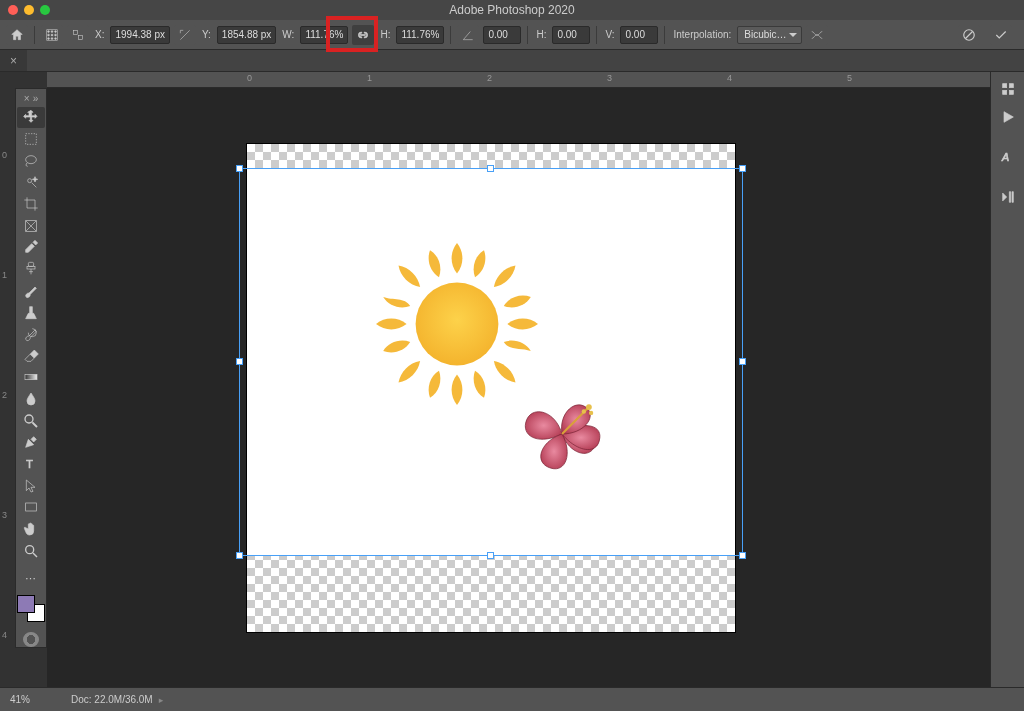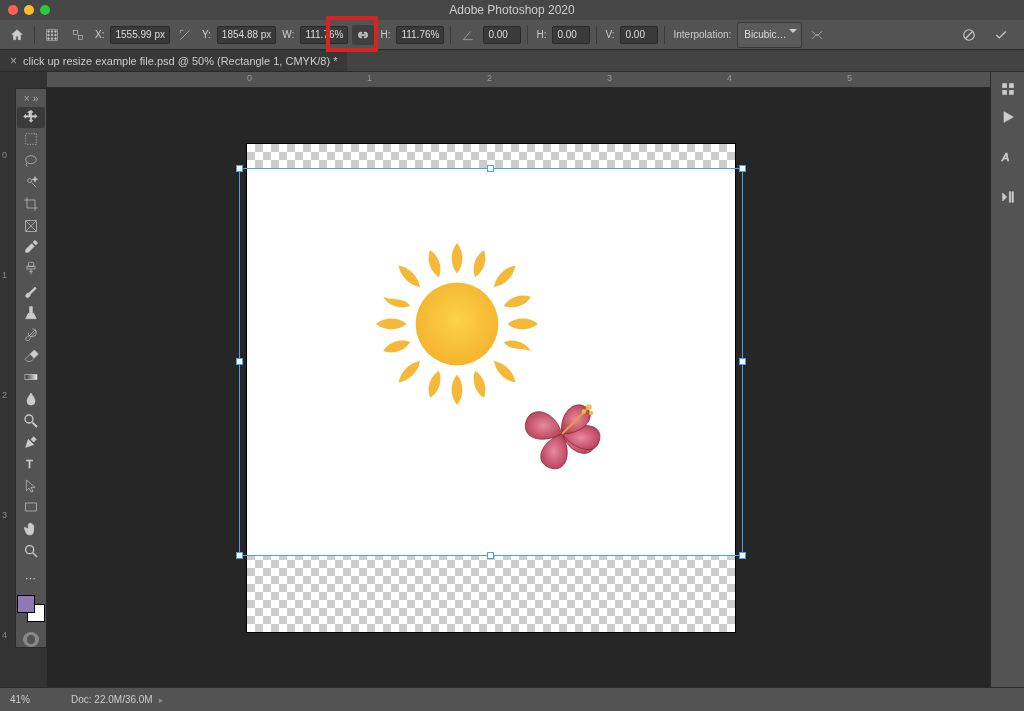--- a/index.html
+++ b/index.html
@@ -9,21 +9,21 @@
   .traffic { display: flex; gap: 6px; padding-left: 8px; }
   .dot { width: 10px; height: 10px; border-radius: 50%; }
   .dot.red { background: #ff5f57; } .dot.yellow { background: #febc2e; } .dot.green { background: #28c840; }
   .titlebar .title { position: absolute; left: 50%; transform: translateX(-50%); color: #ccc; font-size: 12px; }
   
   .optionsbar { height: 30px; background: #535353; display: flex; align-items: center; padding: 0 6px; gap: 4px; font-size: 10px; color: #ddd; border-bottom: 1px solid #2a2a2a; position: relative; }
   .ob-btn { width: 22px; height: 20px; background: #535353; display:flex; align-items:center; justify-content:center; border-radius:2px; }
   .ob-sep { width:1px; height:18px; background:#3b3b3b; margin:0 2px; }
   .ob-label { color:#ccc; padding:0 2px; }
   .ob-field { height:18px; background:#3a3a3a; border:1px solid #2a2a2a; color:#ddd; padding:0 4px; display:flex; align-items:center; min-width:50px; border-radius:2px; }
-  .ob-select { height:26px; background:#5a5a5a; border:1px solid #3a3a3a; color:#ddd; padding:0 14px 0 6px; display:flex; align-items:center; border-radius:2px; position:relative; }
+  .ob-select { height:18px; background:#5a5a5a; border:1px solid #3a3a3a; color:#ddd; padding:0 14px 0 6px; display:flex; align-items:center; border-radius:2px; position:relative; }
   .ob-select::after { content:""; position:absolute; right:4px; top:6px; border:4px solid transparent; border-top-color:#ccc; }
   .ob-right { margin-left:auto; display:flex; gap:10px; align-items:center; padding-right:6px;}
   .highlight-box { position:absolute; border:4px solid #d92222; pointer-events:none; }
   
   .ico { width:14px; height:14px; fill:#ccc; stroke:#ccc; }
   
   .doctabs { height: 22px; background: #434343; display:flex; align-items:center; border-bottom:1px solid #2a2a2a;}
   .doctab { height:100%; display:flex; align-items:center; gap:6px; padding:0 10px; background:#383838; color:#ccc; }
   .doctab .close { font-size:12px; color:#aaa; }
   
@@ -103,21 +103,21 @@
       </svg>
   </div>
   <div class="ob-btn">
     <svg class="ico" viewBox="0 0 24 24">
         <rect x="4" y="4" width="7" height="7" fill="none" stroke="#ccc"></rect>
         <rect x="13" y="13" width="7" height="7" fill="none" stroke="#ccc"></rect>
       </svg>
   </div>
   <span class="ob-label">X:</span>
   <div class="ob-field" style="min-width:58px">
-      <span>1555.99 px</span>
+      <span>1994.38 px</span>
     </div>
   <div class="ob-btn">
     <svg class="ico" viewBox="0 0 24 24">
         <path d="M4 20 L20 4" stroke="#ccc" fill="none"></path>
         <path d="M4 4 h5 M4 4 v5" stroke="#ccc" fill="none"></path>
       </svg>
   </div>
   <span class="ob-label">Y:</span>
   <div class="ob-field" style="min-width:58px">
       <span>1854.88 px</span>
@@ -178,21 +178,20 @@
         </svg>
     </div>
   </div>
 
   <div class="highlight-box" style="left:326px; top:-4px; width:52px; height:36px;"></div>
 </div>
 
 <div class="doctabs">
   <div class="doctab">
     <span class="close">×</span>
-    <span>click up resize example file.psd @ 50% (Rectangle 1, CMYK/8) *</span>
   </div>
 </div>
 
 <div class="workspace">
   <div class="left-strip">
     <span class="vnum" style="top:78px">0</span>
     <span class="vnum" style="top:198px">1</span>
     <span class="vnum" style="top:318px">2</span>
     <span class="vnum" style="top:438px">3</span>
     <span class="vnum" style="top:558px">4</span>

